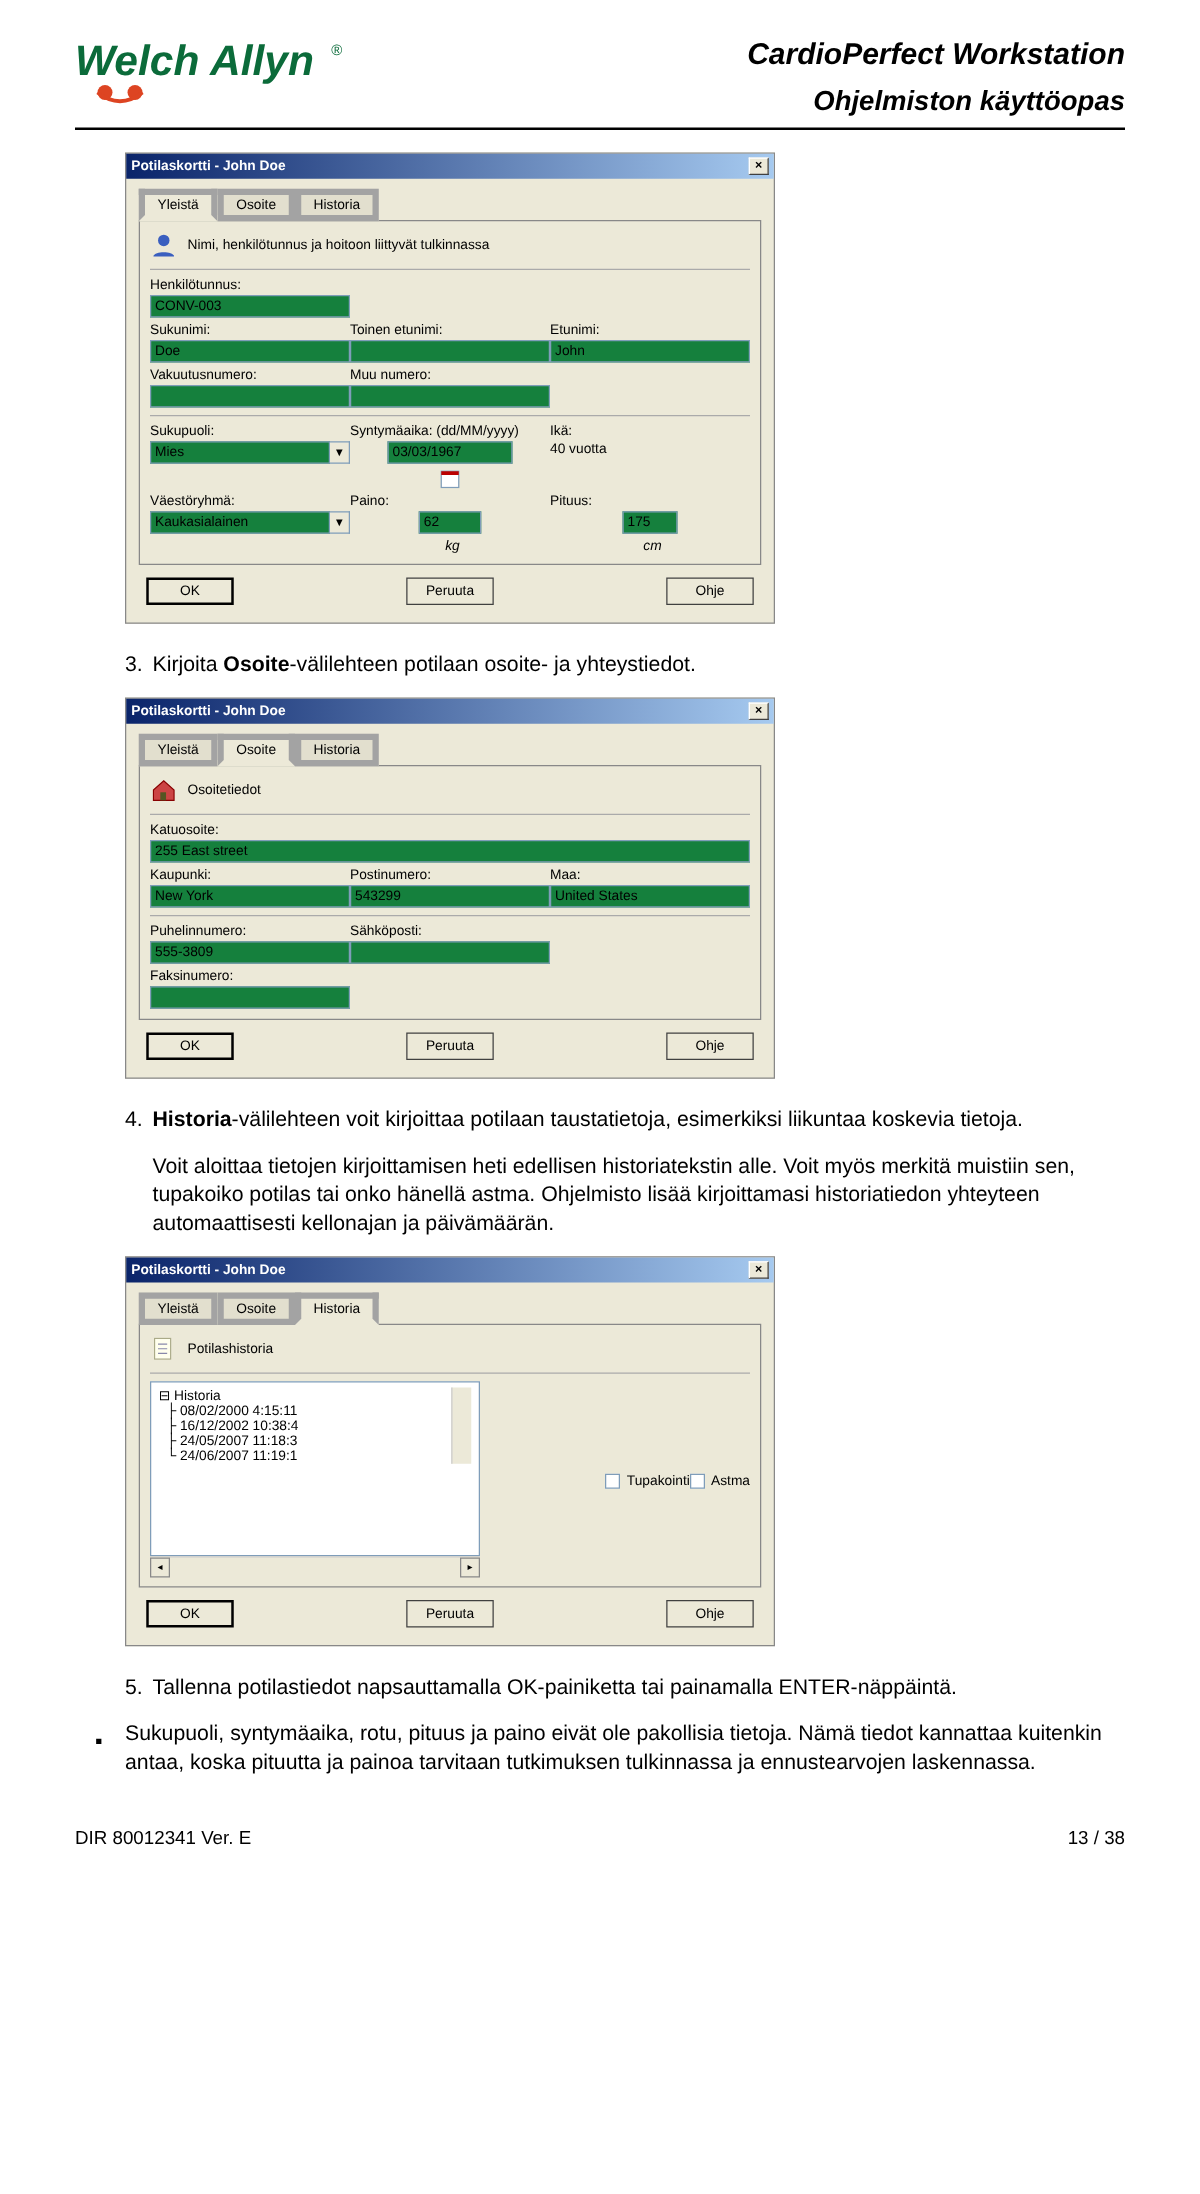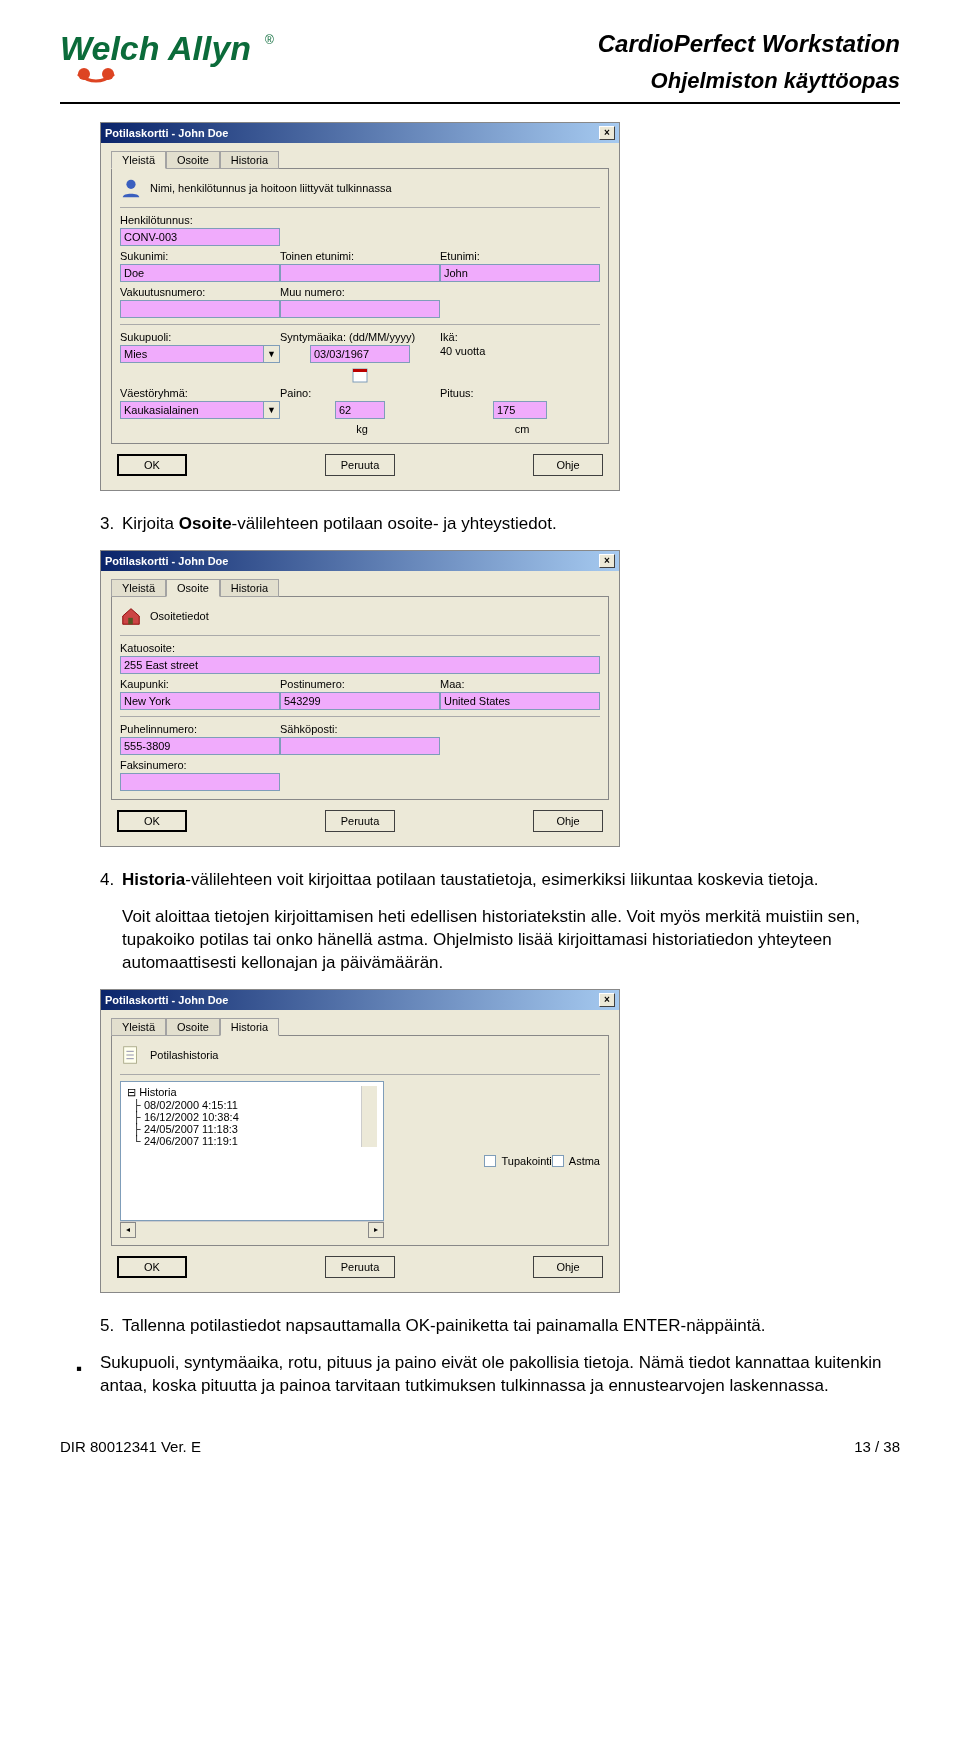--- a/index.html
+++ b/index.html
@@ -10,35 +10,35 @@
   .header-titles { flex: 1 1 auto; text-align: right; }
   .header-titles .t1 { font-size: 24px; font-weight: bold; font-style: italic; }
   .header-titles .t2 { font-size: 22px; font-weight: bold; font-style: italic; margin-top: 10px; }
 
   .dialog { width: 520px; border: 1px solid #888; background: #ece9d8; font-family: Tahoma, Arial, sans-serif; font-size: 11px; color: #000; margin-bottom: 20px; }
   .titlebar { height: 20px; background: linear-gradient(to right,#0a246a,#a6caf0); color: #fff; display: flex; align-items: center; padding: 0 4px; font-weight: bold; font-size: 11px; }
   .titlebar .spacer { flex: 1; }
   .close-btn { width: 16px; height: 14px; background: #ece9d8; border: 1px solid #fff; border-right-color:#404040; border-bottom-color:#404040; color:#000; font-size:10px; line-height:12px; text-align:center; font-family: Arial; }
   .dlg-body { padding: 8px 10px 10px 10px; }
   .tabs { display: flex; gap: 0; margin-bottom: -1px; }
-  .tab { padding: 2px 10px; border:1px solid #a3a3a3; background:#ece9d8; font-size:11px; position:relative; }
+  .tab { padding: 2px 10px; border:5px solid #a3a3a3; background:#ece9d8; font-size:11px; position:relative; }
   .tab.active { background:#ece9d8; border-bottom-color:#ece9d8; z-index:2; }
   .tab.inactive { background:#e2dfce; }
   .tab-panel { border:1px solid #888; padding:8px; background:#ece9d8; }
   .panel-head { display:flex; align-items:center; gap:8px; margin-bottom:8px; }
   .panel-head .ico { width:22px; height:22px; }
   .hr { border-top:1px solid #aaa; margin:6px 0; }
   .row { display:flex; margin-top:4px; }
   .field { flex:1; }
   .field label { display:block; font-size:11px; margin-bottom:2px; }
-  .inp { width:100%; height:18px; border:1px solid #7f9db9; background:#f0abfc; font-size:11px; padding:0 3px; }
+  .inp { width:100%; height:18px; border:1px solid #7f9db9; background:#15803d; font-size:11px; padding:0 3px; }
   .sel { display:flex; }
   .sel .inp { flex:1; }
   .sel .caret { width:16px; height:18px; border:1px solid #7f9db9; border-left:none; background:#ece9d8; text-align:center; font-size:9px; line-height:16px; }
-  .unit { display:inline-block; margin-left:4px; font-size:11px; }
+  .unit { display:inline-block; margin-left:4px; font-size:11px;font-style:italic; }
   .btnrow { display:flex; justify-content:space-between; gap:18px; padding:10px 6px 4px 6px; }
   .dbtn { min-width:70px; height:22px; border:1px solid #404040; background:#ece9d8; font-size:11px; text-align:center; line-height:20px; }
   .dbtn.def { border:2px solid #000; line-height:18px; }
   .inline { display:flex; align-items:center; gap:4px;flex-direction:column; }
 
   .step { font-size: 17px; margin: 22px 0 14px 40px; line-height:1.35; }
   .step .num { display:inline-block; width:22px; }
   .para { font-size:17px; margin:8px 0 14px 62px; line-height:1.35; }
 
   .tree { border:1px solid #7f9db9; background:#fff; height:140px; padding:4px 6px; font-size:11px; overflow:hidden; }
@@ -145,21 +145,21 @@
           <div class="field">
               <label>Paino:</label>
             <div class="inline">
                 <input class="inp" style="width: 50px;" value="62">
                 <span class="unit">kg</span>
               </div>
             </div>
           <div class="field">
               <label>Pituus:</label>
             <div class="inline">
-                <input class="inp" style="width: 54px;" value="175">
+                <input class="inp" style="width: 44px;" value="175">
                 <span class="unit">cm</span>
               </div>
             </div>
         </div>
       </div>
       <div class="btnrow">
         <div class="dbtn def">OK</div>
         <div class="dbtn">Peruuta</div>
         <div class="dbtn">Ohje</div>
       </div>

